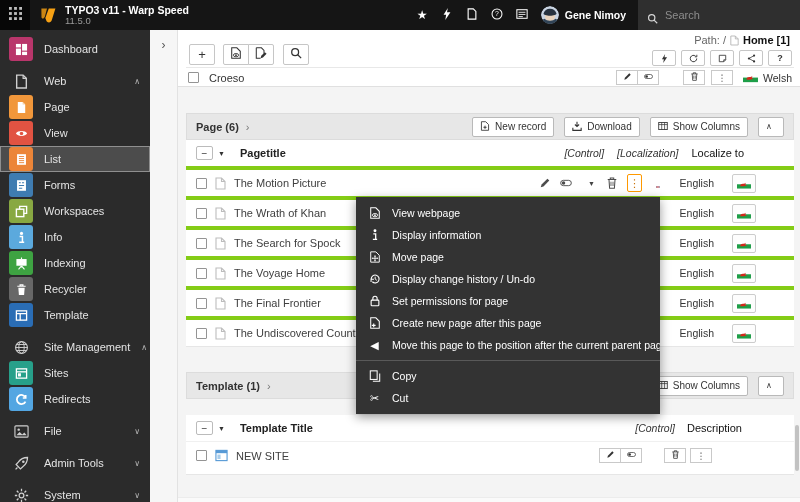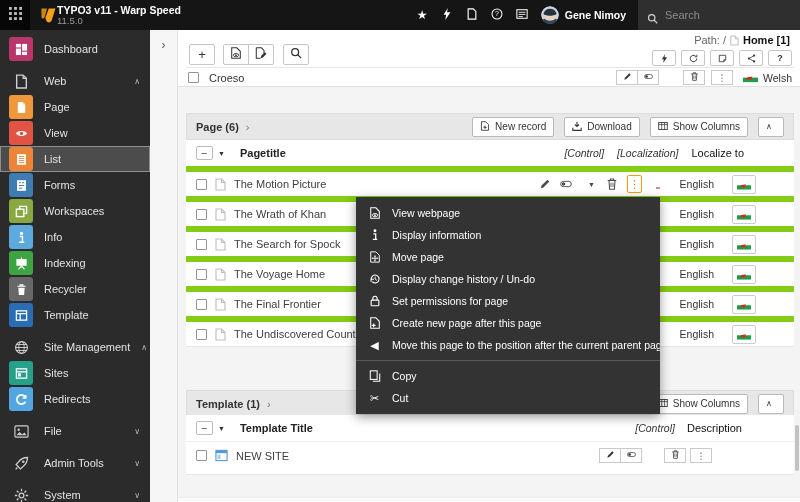--- a/index.html
+++ b/index.html
@@ -4,21 +4,21 @@
 <style>
 * {margin:0;padding:0;box-sizing:border-box}
 html,body {width:800px;height:502px;overflow:hidden}
 body {font-family:"Liberation Sans",sans-serif;background:#f4f4f4;position:relative}
 
 
 .topbar {height:30px;background:#151515;display:flex;align-items:center;color:#fff}
 .tb-grid {width:30px;height:30px;background:#070707;display:flex;align-items:center;justify-content:center;color:#bdbdbd;cursor:pointer}
 .tb-grid svg {width:13px;height:13px}
 .tb-logo {width:17px;height:17px;margin-left:10px;flex-shrink:0}
-.tb-titles {line-height:1.15;white-space:nowrap}
+.tb-titles {margin-left:8px;line-height:1.15;white-space:nowrap}
 .tb-title {font-size:10.5px;font-weight:bold;color:#fff}
 .tb-version {font-size:9.5px;color:#9b9b9b}
 .tb-spacer {flex:1}
 .tb-ic {width:25px;height:30px;display:flex;align-items:center;justify-content:center;color:#fff;font-size:12px;cursor:pointer}
 .tb-ic svg {width:12px;height:12px}
 .tb-user {display:flex;align-items:center;gap:6px;margin:0 12px 0 6px;cursor:pointer}
 .tb-avatar {width:18px;height:18px;border-radius:50%;overflow:hidden;flex-shrink:0}
 .tb-avatar svg {width:18px;height:18px;display:block}
 .tb-username {font-size:10.5px;font-weight:bold}
 .tb-search {width:162px;height:30px;background:#2f2f2f;display:flex;align-items:center;padding:0 9px;gap:7px}
@@ -86,21 +86,21 @@
 #page-bar {top:83px}
 .page-table {position:absolute;left:8px;right:6px;top:110px;background:#fff;border-bottom:1px solid #e6e6e6}
 .phead {height:26px;display:flex;align-items:center;padding:0 10px;font-size:11px;color:#222}
 .selall {width:17px;height:14px;border:1px solid #bbb;border-radius:2px;display:flex;align-items:center;justify-content:center;font-size:10px;color:#333;background:#fff;cursor:pointer}
 .hcaret {margin-left:5px;font-size:7px;color:#333;cursor:pointer}
 .col-title {margin-left:15px;font-weight:bold}
 .phead-right {margin-left:auto;display:flex;gap:13px;padding-right:40px;align-items:center}
 .h-it {font-style:italic;font-size:10.5px;color:#333}
 .h-b {font-weight:normal;font-size:11px;color:#111}
 
-.prow {height:30px;display:flex;align-items:center;padding:8px 10px;border-top:6px solid #84cc16;font-size:11px;color:#404040}
+.prow {height:30px;display:flex;align-items:center;padding:8px 10px;border-top:4px solid #84cc16;font-size:11px;color:#404040}
 .prow .picon {margin-left:8px;width:11px;height:13px;color:#bdbdbd;display:flex;flex-shrink:0}
 .prow .picon svg {width:11px;height:13px}
 .prow .ptitle {margin-left:8px;white-space:nowrap}
 .prow-right {margin-left:auto;display:flex;align-items:center}
 .rc {display:flex;align-items:center;color:#4c4c4c}
 .ic {width:13px;height:13px;display:flex;align-items:center;justify-content:center;cursor:pointer}
 .ic svg {width:12px;height:12px}
 .rc .tgl {margin-left:8px}
 .rc .crt {margin-left:16px;font-size:7px;color:#444}
 .rc .trs {margin-left:10px}
@@ -111,21 +111,21 @@
 .welsh-btn .flag {width:14px;height:9px}
 
 
 .cmenu {position:absolute;left:178px;top:167px;width:304px;background:#333;box-shadow:0 3px 10px rgba(0,0,0,.4);z-index:20;padding:5px 0;overflow:hidden}
 .cm-item {height:22px;display:flex;align-items:center;padding:0 12px;gap:11px;color:#fff;font-size:10.5px;white-space:nowrap;cursor:pointer}
 .cm-item .ci {width:13px;height:13px;display:flex;align-items:center;justify-content:center;color:#fff;flex-shrink:0;font-size:11px}
 .cm-item .ci svg {width:12px;height:12px}
 .cm-div {border-top:1px solid #595959;margin:4px 0}
 
 
-#tmpl-bar {top:360px}
+#tmpl-bar {top:342px}
 .tmpl-table {position:absolute;left:8px;right:6px;top:385px;background:#fff;border-bottom:1px solid #e6e6e6;padding-bottom:5px}
 .trow {height:28px;display:flex;align-items:center;padding:0 10px;border-top:1px solid #f0f0f0;font-size:11px;color:#404040}
 .trow .ticon {margin-left:8px;width:13px;height:13px;display:flex;flex-shrink:0}
 .trow .ttitle {margin-left:8px}
 .trow-right {margin-left:auto;display:flex;align-items:center;padding-right:72px}
 .trow-right .gap2 {width:22px}
 .trow-right .gap3 {width:4px}
 
 .bottom-strip {position:absolute;left:0;right:0;bottom:0;height:5px;background:#fafafa;border-top:1px solid #ececec}
 .vthumb {position:absolute;right:1px;top:395px;width:4px;height:46px;background:#c2c2c2;border-radius:2px}

